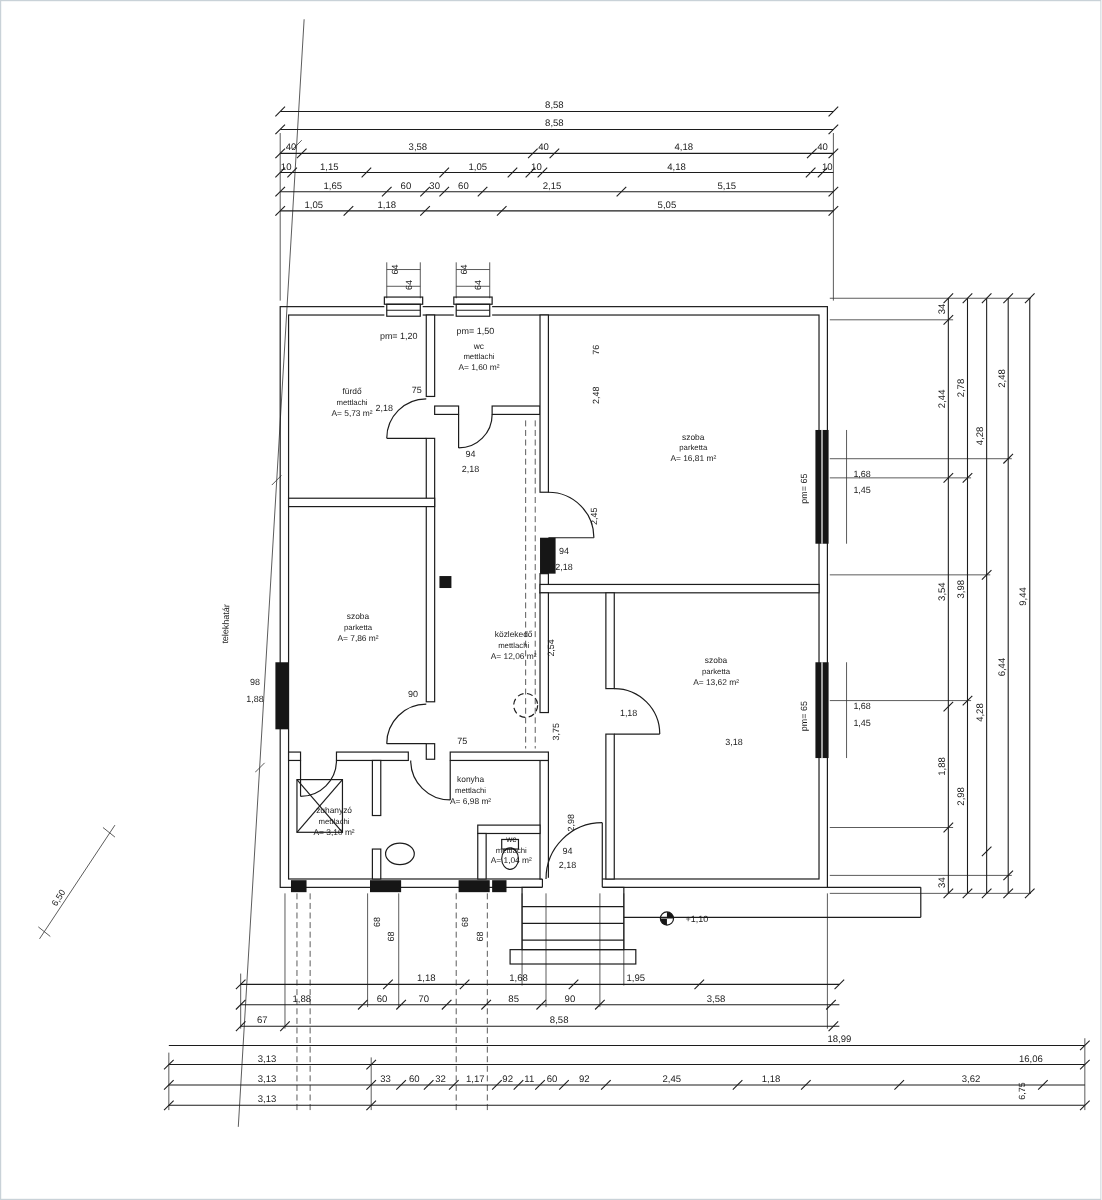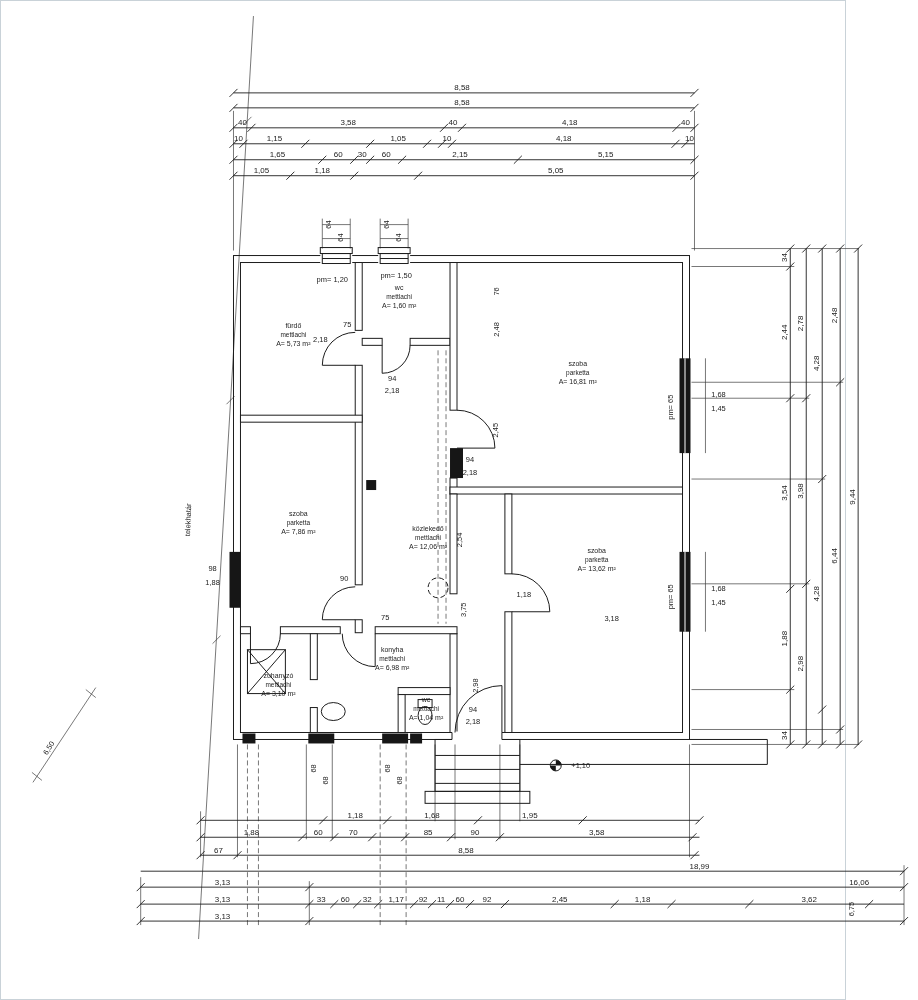--- a/index.html
+++ b/index.html
@@ -1,16 +1,16 @@
 <!DOCTYPE html>
 <html><head>
 <meta charset="utf-8">
 <style>
   html,body{margin:0;padding:0;background:#ffffff;}
-  .sheet{width:846px;height:1000px;background:#ffffff;position:relative;
+  .sheet{width:918px;height:1000px;background:#ffffff;position:relative;
          border:1px solid #c9d2d8;box-sizing:border-box;
          font-family:"Liberation Sans", sans-serif;}
   svg{display:block;}
   .wall{fill:#ffffff;stroke:#1c1c1c;stroke-width:1;}
   .ln{stroke:#1c1c1c;stroke-width:1;fill:none;}
   .thin{stroke:#3c3c3c;stroke-width:0.7;fill:none;}
   .dash{stroke-dasharray:5 3;}
   .dark{fill:#161616;stroke:none;}
   .white{stroke:#ffffff;stroke-width:1;}
   .erase{fill:#ffffff;stroke:none;}

